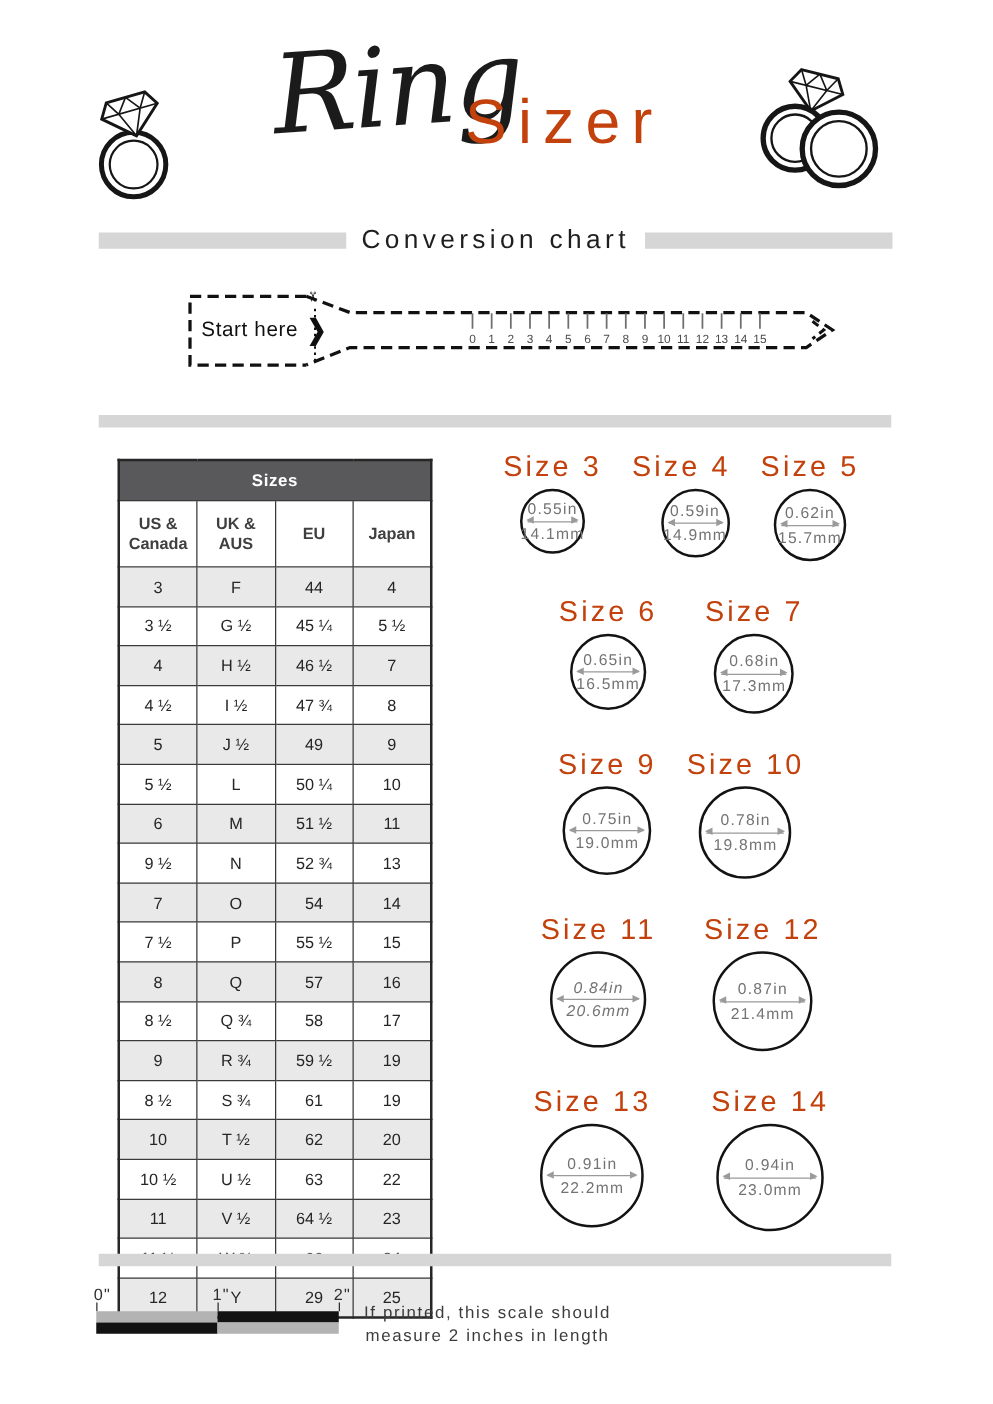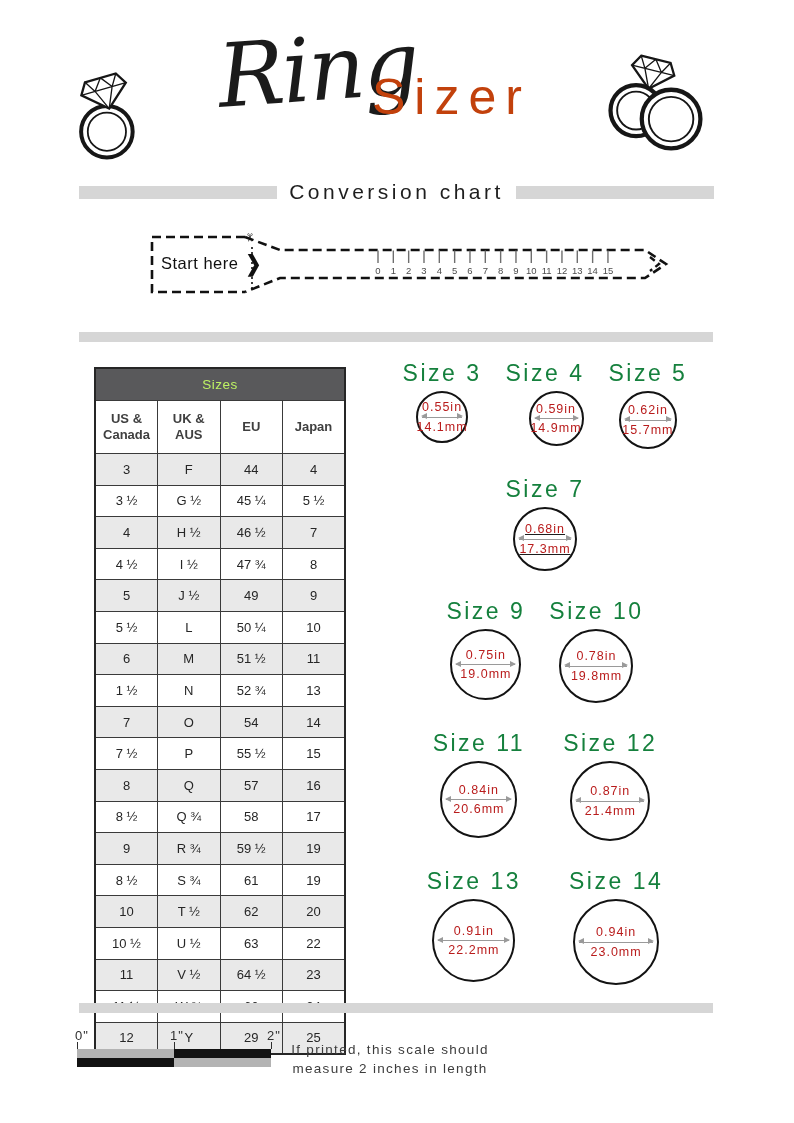--- a/index.html
+++ b/index.html
@@ -27,37 +27,37 @@
             transform:rotate(90deg);color:#101010;}
 
   
   .divider{position:absolute;left:79px;width:634px;height:10px;background:#d6d6d6;}
   .divider.top{top:332px;} .divider.bottom{top:1003px;}
 
   
   .conv-table{position:absolute;left:94px;top:367px;border-collapse:collapse;
               border:2px solid #262626;table-layout:fixed;width:252px;}
   .conv-table th,.conv-table td{border:1px solid #3a3a3a;text-align:center;vertical-align:middle;}
-  .conv-table .t-head{background:#59595b;color:#bef264;font-size:13.5px;font-weight:400;
+  .conv-table .t-head{background:#59595b;color:#ffffff;font-size:13.5px;font-weight:700;
                       height:29px;letter-spacing:.5px;}
   .conv-table .c-head td{height:48px;font-size:13px;font-weight:700;color:#3f3f3f;line-height:1.25;
                          background:#fff;padding:2px;}
   .conv-table .d-row td{height:28.6px;font-size:13px;color:#262626;background:#fff;}
   .conv-table .d-row.alt td{background:#e9e9e9;}
 
   
   .circles-col{position:absolute;left:355px;top:360px;width:380px;display:flex;
                flex-direction:column;align-items:center;gap:27px;}
   .circle-row{display:flex;align-items:flex-start;justify-content:center;}
   .circle-row.r3{gap:24px;} .circle-row.r2{gap:38px;} .circle-row.r2w{gap:48px;}
   .circle-cell{display:flex;flex-direction:column;align-items:center;}
-  .circle-title{font-size:23px;letter-spacing:2.5px;color:#15803d;margin-bottom:4px;white-space:nowrap;}
+  .circle-title{font-size:23px;letter-spacing:2.5px;color:#c2410c;margin-bottom:4px;white-space:nowrap;}
   .ring-circle{border:2.5px solid #131313;border-radius:50%;display:flex;flex-direction:column;
                align-items:center;justify-content:center;box-sizing:border-box;background:#fff;}
-  .dim-text{font-size:12.5px;letter-spacing:1px;color:#b91c1c;line-height:1.15;white-space:nowrap;}
+  .dim-text{font-size:12.5px;letter-spacing:1px;color:#737373;line-height:1.15;white-space:nowrap;}
   .dim-arrow{position:relative;height:0;border-top:1.3px solid #9a9a9a;margin:2px 0;}
   .dim-arrow:before,.dim-arrow:after{content:"";position:absolute;top:-4.3px;width:0;height:0;
       border-top:3.6px solid transparent;border-bottom:3.6px solid transparent;}
   .dim-arrow:before{left:-1px;border-right:6px solid #9a9a9a;}
   .dim-arrow:after{right:-1px;border-left:6px solid #9a9a9a;}
 
   
   .scale-wrap{position:absolute;left:77px;top:1028px;width:240px;height:45px;}
   .scale-label{position:absolute;top:0;font-size:13px;color:#2f2f2f;letter-spacing:1px;}
   .scale-tick{position:absolute;top:14px;width:0;height:7px;border-left:1.5px solid #2f2f2f;}
@@ -198,21 +198,21 @@
           <td>50 ¼</td>
           <td>10</td>
         </tr>
         <tr class="d-row alt">
           <td>6</td>
           <td>M</td>
           <td>51 ½</td>
           <td>11</td>
         </tr>
         <tr class="d-row">
-          <td>1 ½</td>
+          <td>9 ½</td>
           <td>N</td>
           <td>52 ¾</td>
           <td>13</td>
         </tr>
         <tr class="d-row alt">
           <td>7</td>
           <td>O</td>
           <td>54</td>
           <td>14</td>
         </tr>
@@ -301,22 +301,30 @@
           <div class="circle-title">Size 5</div>
           <div class="ring-circle" style="width: 58px; height: 58px; text-align: center;">
             <div class="dim-text">0.62in</div>
             <div class="dim-arrow" style="width: 46px;"></div>
             <div class="dim-text">15.7mm</div>
           </div>
         </div>
       </div>
       <div class="circle-row r2">
         <div class="circle-cell">
+          <div class="circle-title">Size 6</div>
+          <div class="ring-circle" style="width: 61px; height: 61px;">
+            <div class="dim-text">0.65in</div>
+            <div class="dim-arrow" style="width: 49px;"></div>
+            <div class="dim-text">16.5mm</div>
+          </div>
+        </div>
+        <div class="circle-cell">
           <div class="circle-title">Size 7</div>
-          <div class="ring-circle" style="width: 64px; height: 64px; text-decoration: underline;">
+          <div class="ring-circle" style="width: 64px; height: 64px;">
             <div class="dim-text">0.68in</div>
             <div class="dim-arrow" style="width: 52px;"></div>
             <div class="dim-text">17.3mm</div>
           </div>
         </div>
       </div>
       <div class="circle-row r3">
         <div class="circle-cell">
           <div class="circle-title">Size 9</div>
           <div class="ring-circle" style="width: 71px; height: 71px;">
@@ -330,21 +338,21 @@
           <div class="ring-circle" style="width: 74px; height: 74px;">
             <div class="dim-text">0.78in</div>
             <div class="dim-arrow" style="width: 62px;"></div>
             <div class="dim-text">19.8mm</div>
           </div>
         </div>
       </div>
       <div class="circle-row r2">
         <div class="circle-cell">
           <div class="circle-title">Size 11</div>
-          <div class="ring-circle" style="width: 77px; height: 77px;">
+          <div class="ring-circle" style="width: 77px; height: 77px; font-style: italic;">
             <div class="dim-text">0.84in</div>
             <div class="dim-arrow" style="width: 65px;"></div>
             <div class="dim-text">20.6mm</div>
           </div>
         </div>
         <div class="circle-cell">
           <div class="circle-title">Size 12</div>
           <div class="ring-circle" style="width: 80px; height: 80px;">
             <div class="dim-text">0.87in</div>
             <div class="dim-arrow" style="width: 68px;"></div>

